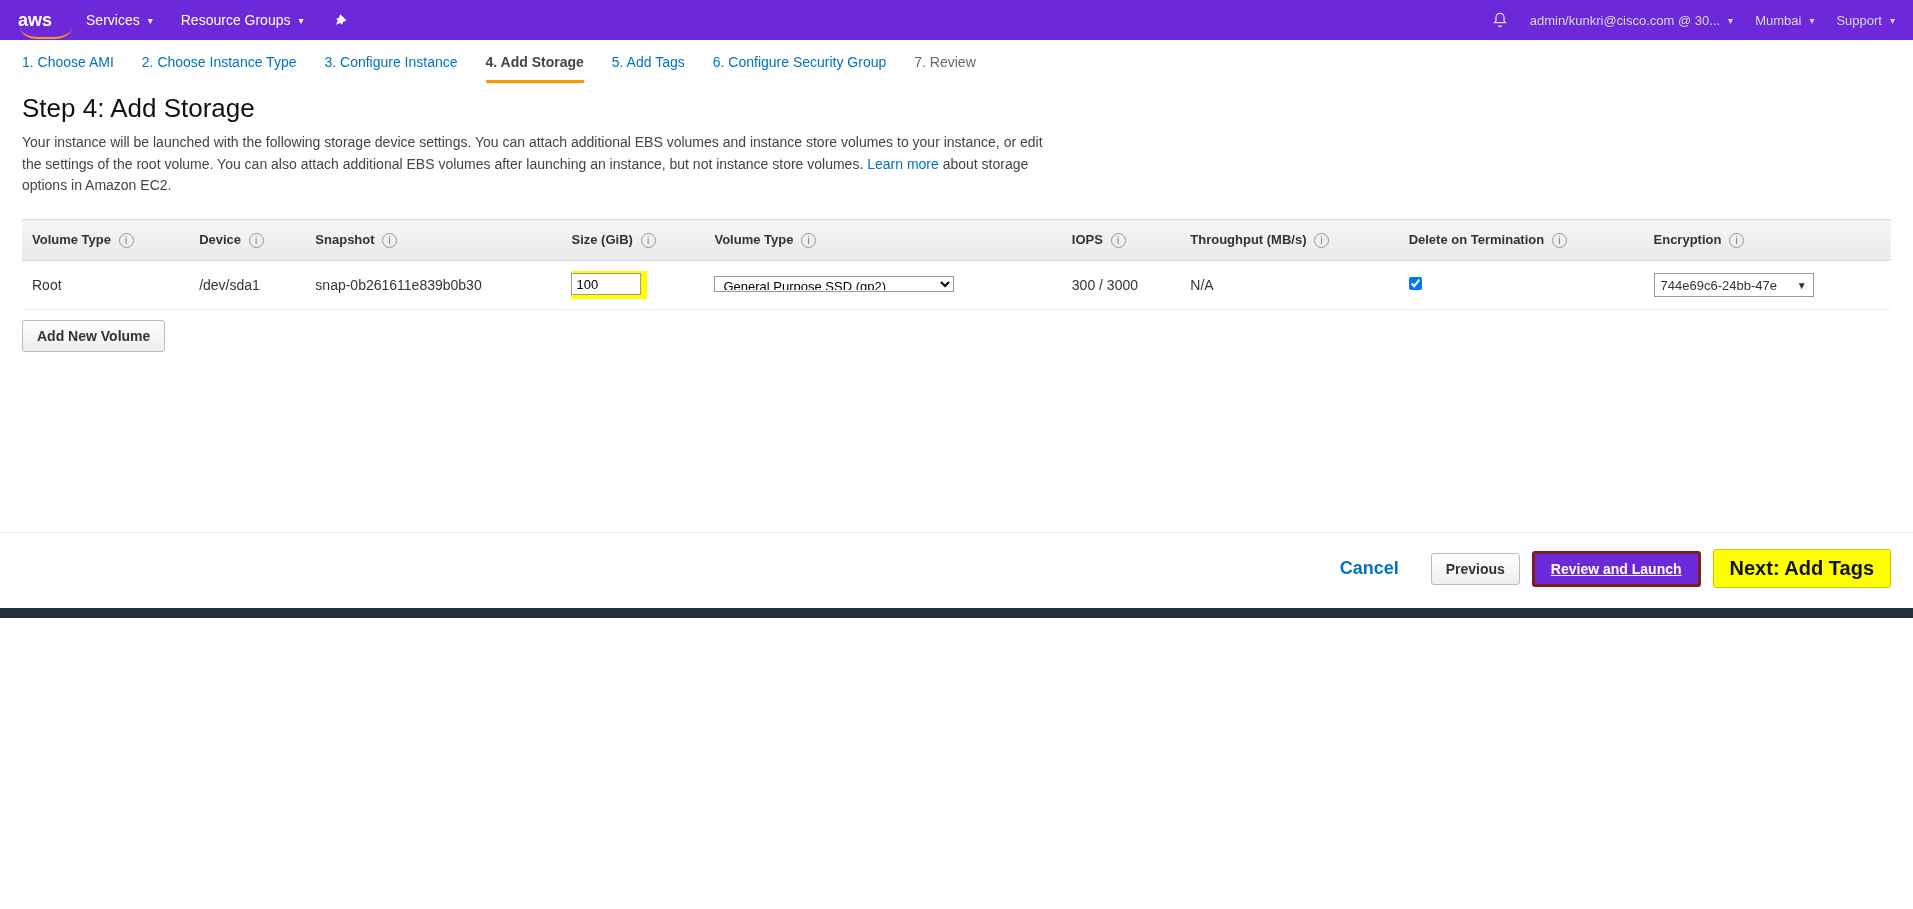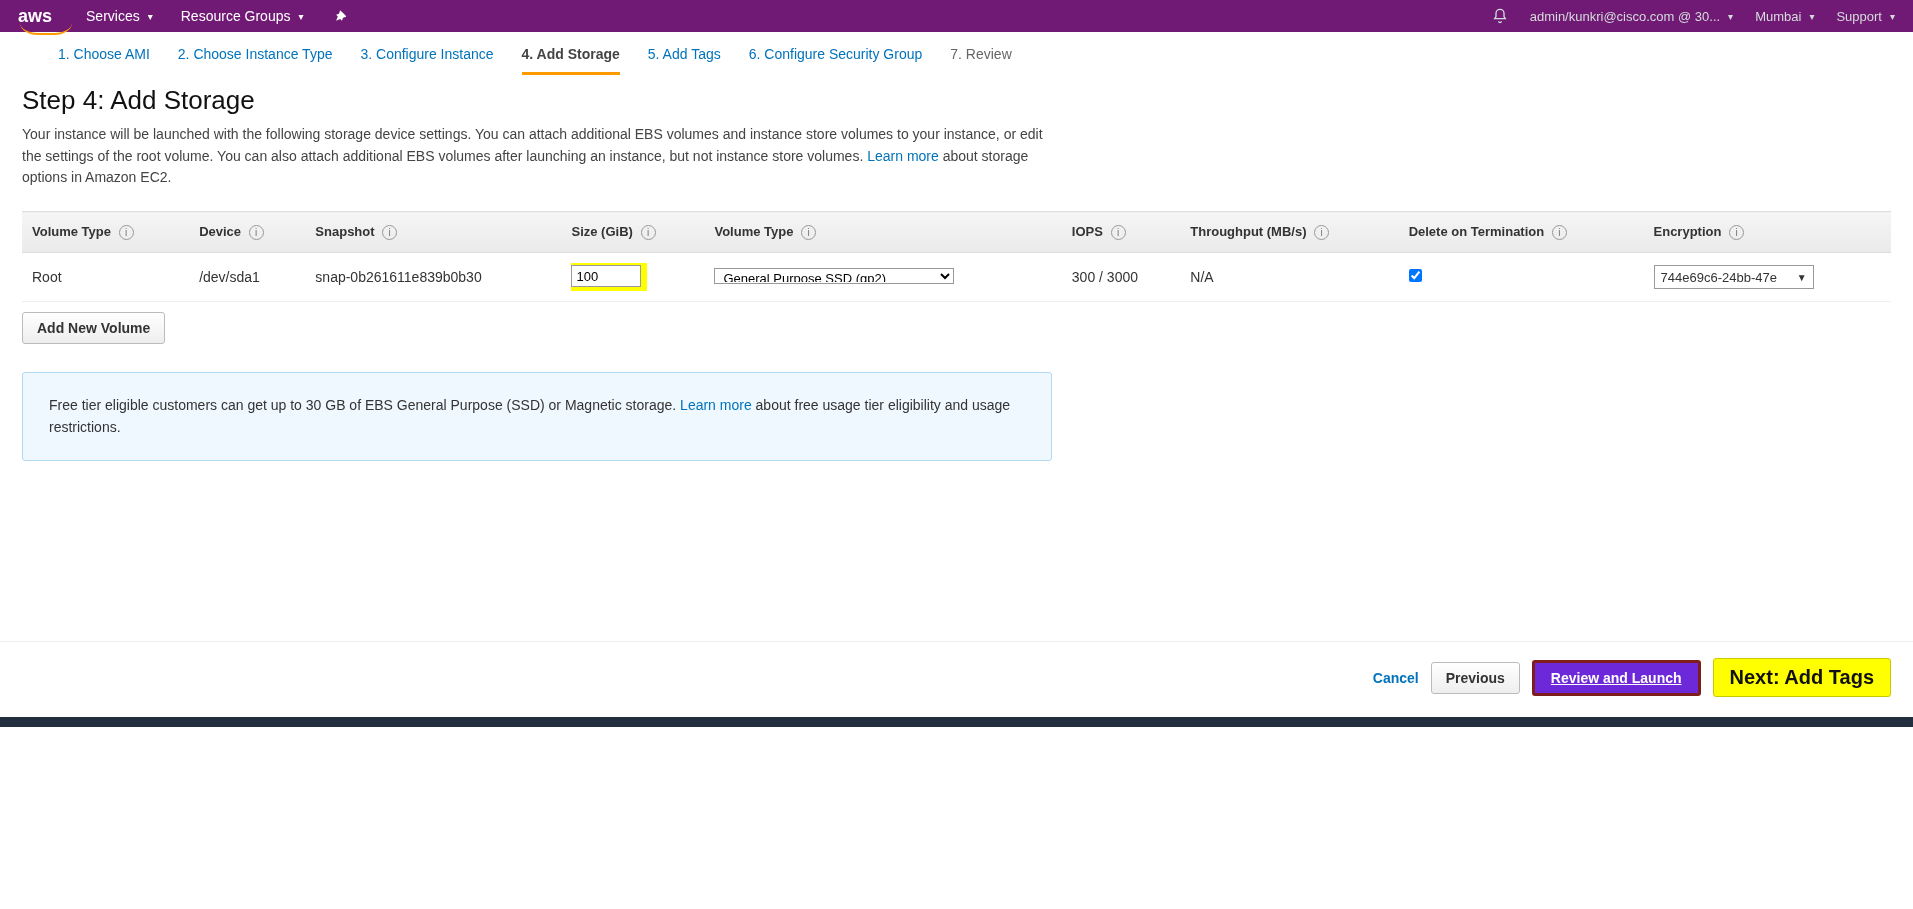--- a/index.html
+++ b/index.html
@@ -1,34 +1,34 @@
 <!DOCTYPE html>
 <html><head>
 <meta charset="utf-8">
 <style>
   * { box-sizing: border-box; margin: 0; padding: 0; }
   body { font-family: "Amazon Ember", "Helvetica Neue", Arial, sans-serif; font-size: 14px; color: #16191f; background: #fff; }
 
   
-  .topnav { background: #701a75; color: #fff; height: 32px; display: flex; align-items: center; padding: 0 18px; }
+  .topnav { background: #6d28d9; color: #fff; height: 40px; display: flex; align-items: center; padding: 0 18px; }
   .topnav .logo { font-weight: 700; font-size: 18px; margin-right: 34px; position: relative; }
   .topnav .logo::after {
     content: ""; display: block; width: 52px; height: 10px;
     border: 2px solid #ff9900; border-top: none; border-left: none; border-right: none;
     border-radius: 0 0 30px 30px/0 0 20px 20px; position: absolute; left: 2px; top: 17px;
   }
   .topnav .menu { display: flex; align-items: center; gap: 28px; font-size: 14px; }
   .topnav .menu-item { display: inline-flex; align-items: center; cursor: pointer; }
   .caret-down { margin-left: 8px; font-size: 10px; }
   .topnav .right { margin-left: auto; display: flex; align-items: flex-end; gap: 22px; font-size: 13px; color: #d5dbdb; }
   .bell-icon { width: 16px; height: 16px; }
   .pin-icon { width: 14px; height: 14px; fill: #fff; }
 
   
-  .tabs { display: flex; gap: 28px; padding: 14px 22px 0 22px; border-bottom: 0; margin-left: 36px; }
+  .tabs { display: flex; gap: 28px; padding: 14px 22px 0 22px; border-bottom: 0; }
   .tab { font-size: 14px; color: #0073bb; cursor: pointer; padding-bottom: 10px; border-bottom: 2px solid transparent; }
   .tab.active { color: #444; font-weight: 700; border-bottom: 3px solid #ff9900; }
   .tab.inactive-gray { color: #666; }
 
   .content { padding: 10px 22px 20px 22px; }
   h1.step-title { font-size: 26px; font-weight: 400; color: #111; margin-bottom: 8px; }
   .step-desc { font-size: 14px; color: #444; max-width: 1030px; line-height: 1.55; }
   .step-desc a { color: #0073bb; text-decoration: none; cursor: pointer; }
 
   
@@ -45,21 +45,21 @@
   .enc-select .dd { margin-left: 6px; font-size: 10px; color: #333; }
 
   .btn-generic { background: linear-gradient(#fff, #eee); border: 1px solid #bbb; border-radius: 3px; padding: 7px 14px; font-size: 14px; font-weight: 700; color: #333; cursor: pointer; }
   .add-volume-btn { margin-top: 10px; }
 
   .info-box { margin-top: 28px; max-width: 1030px; border: 1px solid #b3d9f2; background: #f0f8ff; border-radius: 3px; padding: 22px 26px; font-size: 14px; color: #333; line-height: 1.55; }
   .info-box a { color: #0073bb; text-decoration: none; }
 
   
   .footer { position: relative; margin-top: 160px; border-top: 1px solid #eee; padding: 16px 22px; display: flex; justify-content: flex-end; gap: 12px; align-items: center; }
-  .foot-cancel { color: #0073bb; font-weight: 700; font-size: 14px; cursor: pointer; background: none; border: none; margin-right: 0; }
+  .foot-cancel { color: #0073bb; font-weight: 700; font-size: 18px; cursor: pointer; background: none; border: none; margin-right: 20px; }
   .btn-primary { background: #6d28d9; border: 3px solid #7f1d1d; color: #fff; border-radius: 3px; padding: 7px 16px; font-size: 14px; font-weight: 700; cursor: pointer; text-decoration: underline; }
   .btn-next { background: #ffff00; border: 1px solid #c9c900; color: #111; border-radius: 3px; padding: 7px 16px; font-size: 20px; font-weight: 700; cursor: pointer; }
 
   .bottombar { height: 10px; background: #232f3e; margin-top: 4px; }
 </style>
 </head>
 <body>
 
 <div class="topnav">
   <div class="logo">aws</div>
@@ -157,25 +157,20 @@
             <span class="txt">744e69c6-24bb-47e</span>
             <span class="dd">▼</span>
           </div>
         </td>
       </tr>
     </tbody>
   </table>
 
   <button class="btn-generic add-volume-btn">Add New Volume</button>
 
-  <div class="info-box">
-    <span>Free tier eligible customers can get up to 30 GB of EBS General Purpose (SSD) or Magnetic storage. </span>
-    <a>Learn more</a>
-    <span> about free usage tier eligibility and usage restrictions.</span>
-  </div>
 </div>
 
 <div class="footer">
   <button class="foot-cancel">Cancel</button>
   <button class="btn-generic">Previous</button>
   <button class="btn-primary">Review and Launch</button>
   <button class="btn-next">Next: Add Tags</button>
 </div>
 
 <div class="bottombar"></div>

